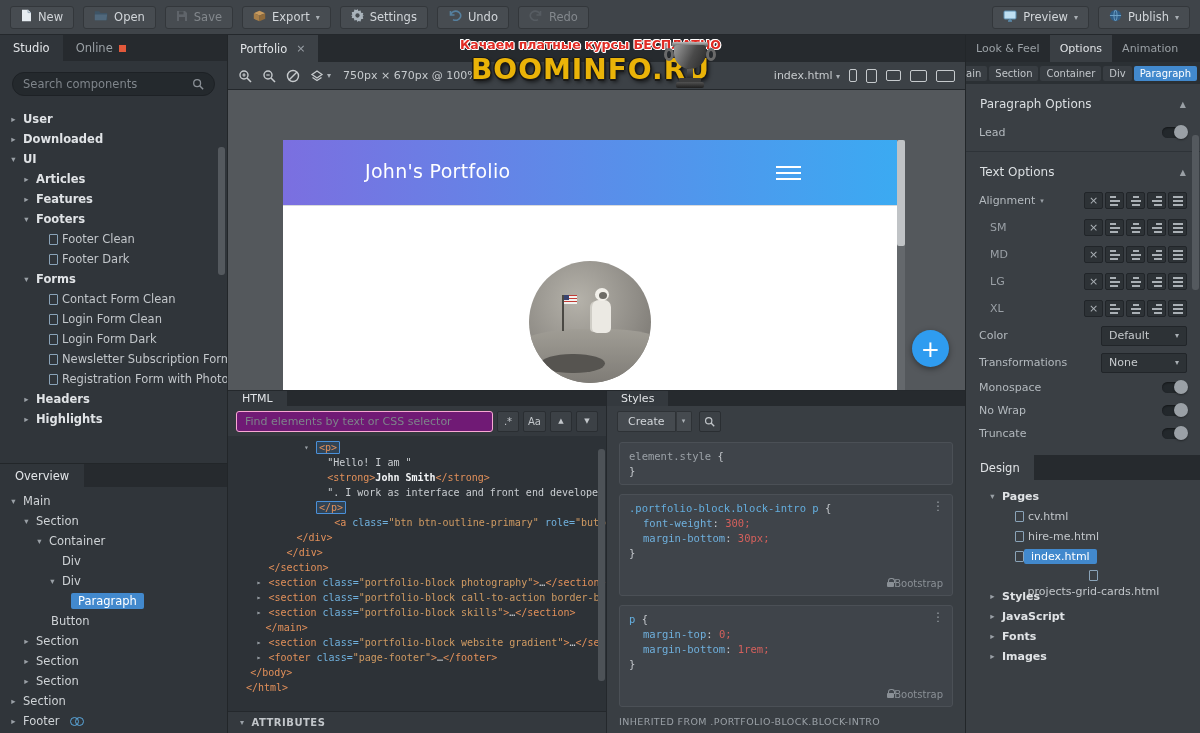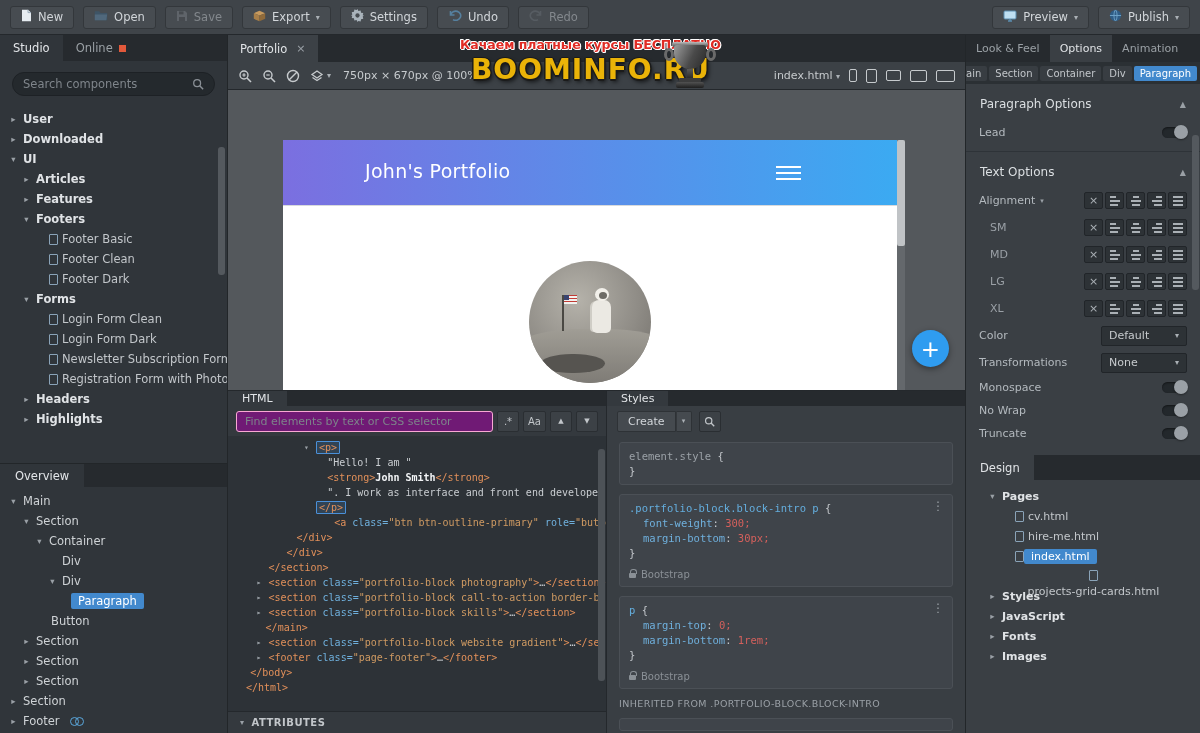--- a/index.html
+++ b/index.html
@@ -107,21 +107,21 @@
   .styles-body{flex:1;overflow:hidden;padding:6px 12px 0}
   .rule-box{background:#3f444a;border:1px solid #4b5056;border-radius:3px;padding:6px 9px 5px;margin-bottom:9px;font-family:"DejaVu Sans Mono","Liberation Mono",monospace;font-size:10.5px;position:relative}
   .rule-line{line-height:15px;color:#c2c6ca;white-space:nowrap}
   .rule-line.prop{padding-left:14px}
   .tk-sel{color:#64aede}
   .tk-plainsel{color:#9ba1a7}
   .tk-brace{color:#c2c6ca}
   .tk-prop{color:#6fb0dd}
   .tk-val{color:#d4605c}
   .kebab{position:absolute;right:8px;top:5px;color:#9aa0a6;font-size:12px;line-height:12px}
-  .badge-row{display:flex;justify-content:flex-start;align-items:center;gap:5px;margin-top:6px;height:14px}
+  .badge-row{display:flex;justify-content:flex-end;align-items:center;margin-top:15px;height:14px}
   .badge-text{color:#8a9096;font-size:10px;font-family:"DejaVu Sans","Liberation Sans",sans-serif}
   .lock-icon{width:7px;height:5px;background:#8a9096;border-radius:1px;position:relative;display:inline-block;margin-top:3px}
   .lock-icon::before{content:"";position:absolute;top:-4px;left:1px;width:5px;height:4px;border:1.3px solid #8a9096;border-bottom:none;border-radius:3px 3px 0 0}
   .inherit-label{color:#9aa0a6;font-size:9.5px;letter-spacing:.4px;margin:2px 0 9px}
   .rule-box.partial{margin-bottom:0}
 
   
   .right .panel-tabs{height:27px}
   .right .panel-tab{padding:0 10px}
   .right .panel-tab.active{background:#3a3f44}
@@ -292,35 +292,35 @@
             <span class="tw">▸</span>
             <span class="lbl">Features</span>
           </div>
           <div class="tree-row bold" style="padding-left: 21px;">
             <span class="tw">▾</span>
             <span class="lbl">Footers</span>
           </div>
           <div class="tree-row" style="padding-left: 34px;">
             <span class="tw"></span>
             <span class="file-icon"></span>
-            <span class="lbl">Footer Basic</span>
-          </div>
-          <div class="tree-row" style="padding-left: 34px;">
-            <span class="tw"></span>
-            <span class="file-icon"></span>
             <span class="lbl">Footer Clean</span>
           </div>
           <div class="tree-row" style="padding-left: 34px;">
             <span class="tw"></span>
             <span class="file-icon"></span>
             <span class="lbl">Footer Dark</span>
           </div>
           <div class="tree-row bold" style="padding-left: 21px;">
             <span class="tw">▾</span>
             <span class="lbl">Forms</span>
+          </div>
+          <div class="tree-row" style="padding-left: 34px;">
+            <span class="tw"></span>
+            <span class="file-icon"></span>
+            <span class="lbl">Contact Form Clean</span>
           </div>
           <div class="tree-row" style="padding-left: 34px;">
             <span class="tw"></span>
             <span class="file-icon"></span>
             <span class="lbl">Login Form Clean</span>
           </div>
           <div class="tree-row" style="padding-left: 34px;">
             <span class="tw"></span>
             <span class="file-icon"></span>
             <span class="lbl">Login Form Dark</span>

